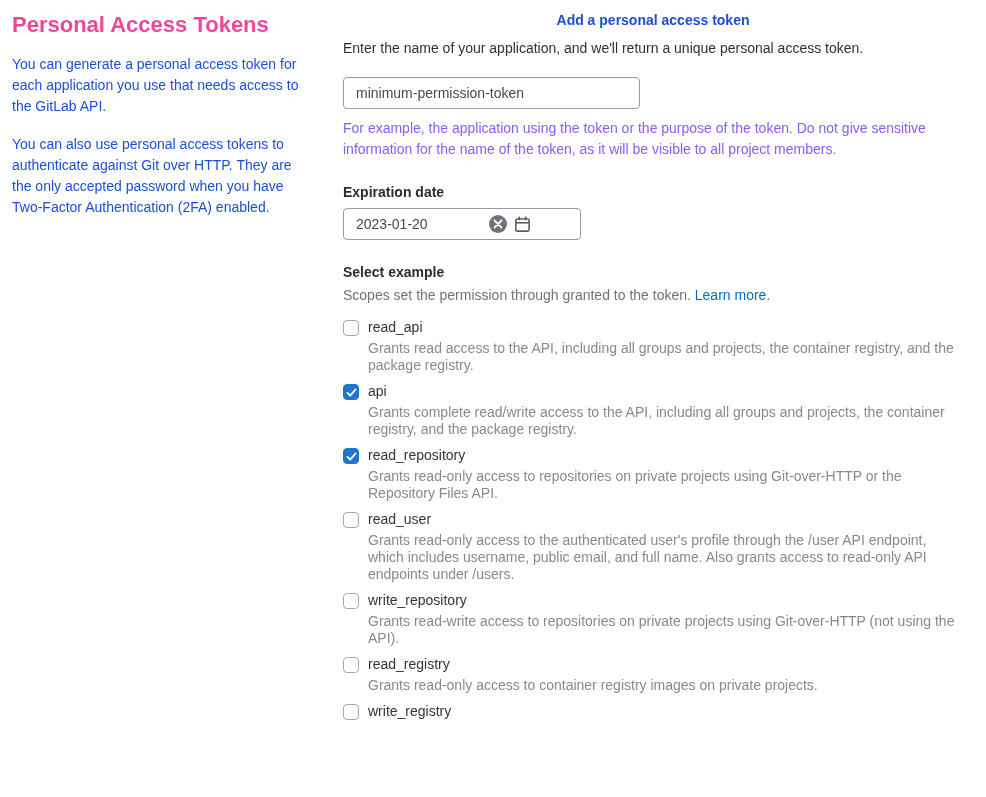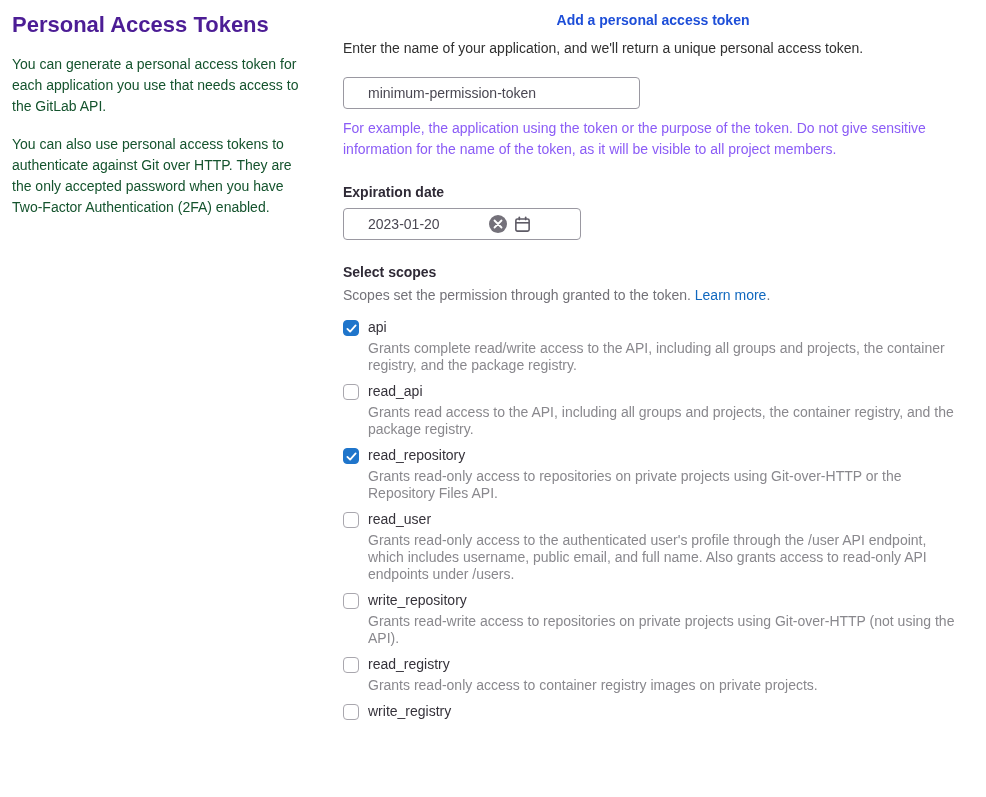--- a/index.html
+++ b/index.html
@@ -14,26 +14,26 @@
     overflow: hidden;
   }
   .container { display: flex; padding: 12px 12px 0 12px; }
   .left-col { width: 300px; flex-shrink: 0; margin-right: 31px; }
   .right-col { width: 620px; }
 
   .page-title {
     font-size: 22px;
     font-weight: 700;
     margin: 0 0 16px 0;
-    color: #4c1d95;
+    color: #ec4899;
   }
   .left-col p {
     margin: 0 0 17px 0;
     line-height: 21px;
-    color: #14532d;
+    color: #1d4ed8;
   }
 
   .section-heading {
     font-size: 14px;
     font-weight: 700;
     margin: 0 0 11px 0;
     color: #1d4ed8;
     text-align: center;
   }
   .intro { margin: 0 0 19px 0; line-height: 19px; }
@@ -43,21 +43,21 @@
     display: block;
     font-weight: 700;
     margin-bottom: 8px;
     color: #2f2a36;
   }
   .text-input {
     display: block;
     height: 32px;
     border: 1px solid #9a98a1;
     border-radius: 4px;
-    padding: 5px 24px;
+    padding: 5px 12px;
     font-family: "Liberation Sans", sans-serif;
     font-size: 14px;
     color: #4a4752;
     background: #fff;
     outline: none;
   }
   .token-input { width: 297px; }
   .help-text {
     margin-top: 9px;
     color: #8b5cf6;
@@ -133,42 +133,42 @@
             <rect x="1.75" y="2.75" width="12.5" height="11.5" rx="1.5" fill="none" stroke="#5e5b66" stroke-width="1.5"></rect>
             <line x1="1.75" y1="6.4" x2="14.25" y2="6.4" stroke="#5e5b66" stroke-width="1.5"></line>
             <line x1="5" y1="1.2" x2="5" y2="3.4" stroke="#5e5b66" stroke-width="1.5" stroke-linecap="round"></line>
             <line x1="11" y1="1.2" x2="11" y2="3.4" stroke="#5e5b66" stroke-width="1.5" stroke-linecap="round"></line>
           </svg>
         </span>
       </div>
     </div>
 
     <div class="form-group" style="margin-bottom:0;">
-      <label class="field-label" style="margin-bottom:6px;">Select scopes</label>
+      <label class="field-label" style="margin-bottom:6px;">Select example</label>
       <p class="scopes-help"><span>Scopes set the permission through granted to the token.</span> <a>Learn more</a><span>.</span></p>
       <div>
+          <div class="scope-row">
+            <span class="checkbox"></span>
+            <div class="scope-text">
+              <span class="scope-name">read_api</span>
+              <div class="scope-desc">Grants read access to the API, including all groups and projects, the container registry, and the package registry.</div>
+            </div>
+          </div>
           <div class="scope-row">
             <span class="checkbox checked">
               <svg width="11" height="11" viewBox="0 0 16 16">
                 <path d="M2 8.5l4 4L14 3.5" stroke="#ffffff" stroke-width="2.6" fill="none" stroke-linecap="round" stroke-linejoin="round"></path>
               </svg>
             </span>
             <div class="scope-text">
               <span class="scope-name">api</span>
               <div class="scope-desc">Grants complete read/write access to the API, including all groups and projects, the container registry, and the package registry.</div>
             </div>
           </div>
           <div class="scope-row">
-            <span class="checkbox"></span>
-            <div class="scope-text">
-              <span class="scope-name">read_api</span>
-              <div class="scope-desc">Grants read access to the API, including all groups and projects, the container registry, and the package registry.</div>
-            </div>
-          </div>
-          <div class="scope-row">
             <span class="checkbox checked">
               <svg width="11" height="11" viewBox="0 0 16 16">
                 <path d="M2 8.5l4 4L14 3.5" stroke="#ffffff" stroke-width="2.6" fill="none" stroke-linecap="round" stroke-linejoin="round"></path>
               </svg>
             </span>
             <div class="scope-text">
               <span class="scope-name">read_repository</span>
               <div class="scope-desc">Grants read-only access to repositories on private projects using Git-over-HTTP or the Repository Files API.</div>
             </div>
           </div>

